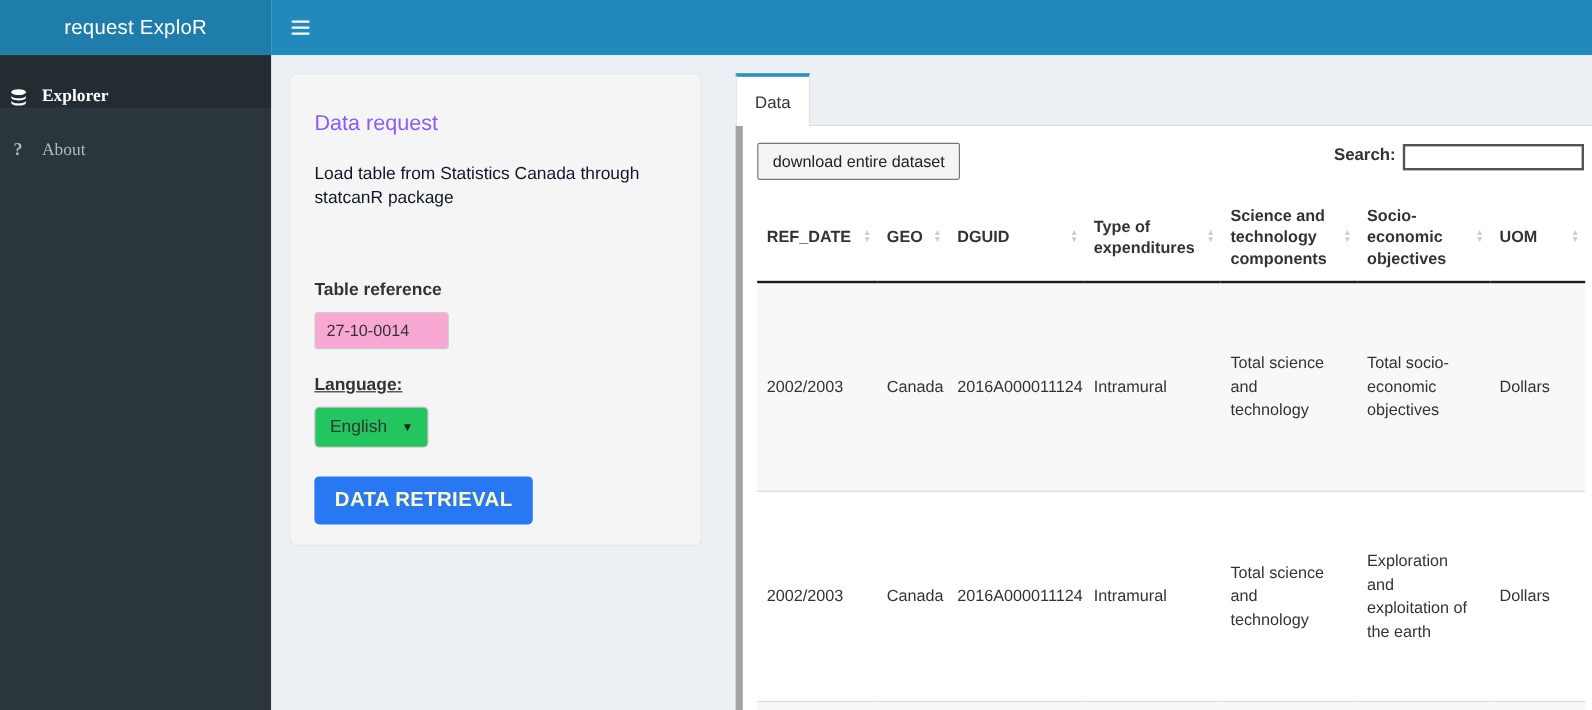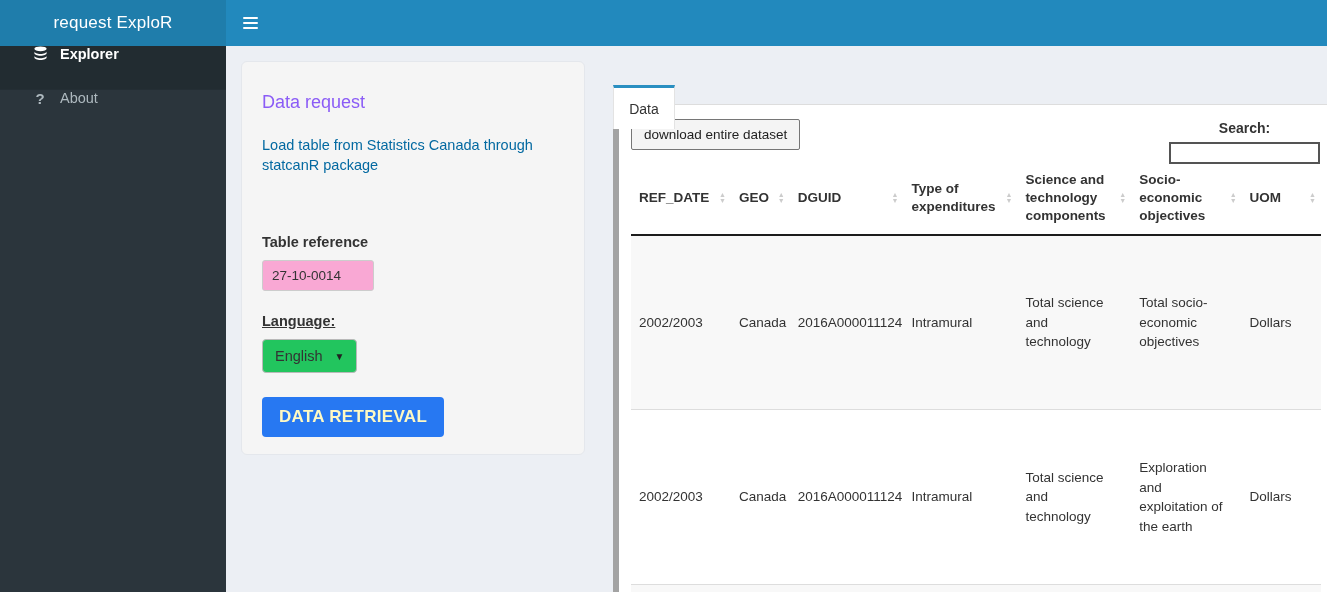--- a/index.html
+++ b/index.html
@@ -11,55 +11,55 @@
   .header { position:absolute; top:0; left:0; width:1327px; height:46px; display:flex; }
   .logo { width:226px; height:46px; background:#1f7dab; color:#fff; font-size:17px;
           display:flex; align-items:center; justify-content:center; letter-spacing:.2px; cursor:pointer; }
   .navbar { flex:1; background:#2289bd; display:flex; align-items:center; }
   .hamburger { margin-left:15px; width:38px; height:32px; display:flex; flex-direction:column;
                justify-content:center; align-items:flex-start; gap:3px; cursor:pointer; padding-left:2px; }
   .hamburger .bar { width:15px; height:2px; background:#fff; border-radius:1px; }
 
   
   .sidebar { position:absolute; top:46px; left:0; width:226px; height:546px; background:#2b353c; }
-  .side-item { height:44px; display:flex; align-items:flex-start; padding-left:30px; gap:10px;
-               color:#aeb9bf; font-size:14.5px; cursor:pointer; }
+  .side-item { height:44px; display:flex; align-items:flex-end; padding-left:5px; gap:10px;
+               color:#aeb9bf; font-size:14.5px; cursor:pointer;font-family:Liberation Serif, serif; }
   .side-item.active { background:#222c31; color:#fff; font-weight:700; border-bottom:1px solid #242e34; }
   .side-icon { width:20px; display:flex; justify-content:center; align-items:center; }
   .q-glyph { font-weight:700; font-size:15px; }
 
   
   .content { position:absolute; top:46px; left:226px; width:1101px; height:546px; background:#eceff4; }
 
   
   .card { position:absolute; left:15px; top:15px; width:344px; height:394px; background:#f5f5f5;
           border:1px solid #e4e7ec; border-radius:6px; padding:30px 20px 20px 20px; }
   .card h2 { font-size:18px; font-weight:500; color:#8b5cf6; margin-bottom:22px; }
-  .card p { font-size:14.5px; line-height:1.4; margin-bottom:56px; color:#0369a1; }
+  .card p { font-size:14.5px; line-height:1.4; margin-bottom:56px; color:#0f172a; }
   .field-label { display:block; font-weight:700; font-size:14.5px; line-height:1.4; width:110px; margin-bottom:8px; }
   .txt-input { width:112px; padding:7px 9px; font-size:13.5px; font-family:inherit; color:#333;
                border:1px solid #ccc; border-radius:3px; background:#f9a8d4; }
   .lang-label { margin-top:20px; width:auto;text-decoration:underline; }
   .select { display:inline-flex; align-items:center; gap:12px; background:#22c55e; border:1px solid #b9b9b9;
             border-radius:4px; padding:8px 12px; font-size:14.5px; cursor:pointer; }
   .select .caret { font-size:10px; color:#222; }
   .btn-primary { display:block; margin-top:24px; background:#2778f2; color:#fef9c3; border:none;
                  border-radius:4px; padding:10px 17px; font-size:17px; font-weight:700;
                  font-family:inherit; letter-spacing:.3px; cursor:pointer; }
 
   
   .tab { position:absolute; left:387px; top:15px; width:62px; height:44px; background:#fff; z-index:2;
          border-top:3px solid #2a8fc1; border-left:1px solid #e3e3e3; border-right:1px solid #e3e3e3;
-         display:flex; align-items:center; justify-content:center; font-size:14px; cursor:pointer;margin-top:24px; }
+         display:flex; align-items:center; justify-content:center; font-size:14px; cursor:pointer; }
   .panel { position:absolute; left:387px; top:58px; right:0; bottom:0; background:#fff;
            border-top:1px solid #ddd; border-left:6px solid #a3a3a3; padding:12px 6px 0 12px; overflow:hidden; }
   .toolbar { position:relative; height:34px; margin-bottom:12px; }
   .btn-download { position:absolute; left:0; top:2px; background:#f4f4f4; border:1px solid #767676;
                   border-radius:2px; padding:7px 12px; font-size:13.5px; font-family:inherit; color:#222; cursor:pointer; }
-  .search-box { position:absolute; right:1px; top:3px; display:flex; align-items:center; gap:6px;flex-direction:column; }
+  .search-box { position:absolute; right:1px; top:3px; display:flex; align-items:flex-start; gap:6px; }
   .search-box label { font-weight:700; font-size:14px; }
   .search-box input { width:151px; height:22px; border:2px solid #545454; background:#fff;
                       font-family:inherit; font-size:13px; padding:0 4px; }
 
   
   table.data { width:100%; border-collapse:collapse; table-layout:fixed; font-size:13.5px; }
   table.data th { font-weight:700; text-align:left; vertical-align:middle; line-height:1.35;
                   padding:8px 20px 8px 8px; border-bottom:2px solid #1c1c1c; position:relative; height:70px; }
   table.data .sort { position:absolute; right:5px; top:50%; transform:translateY(-50%);
                      display:flex; flex-direction:column; color:#ccc; font-size:7px; line-height:6px; cursor:pointer; }

